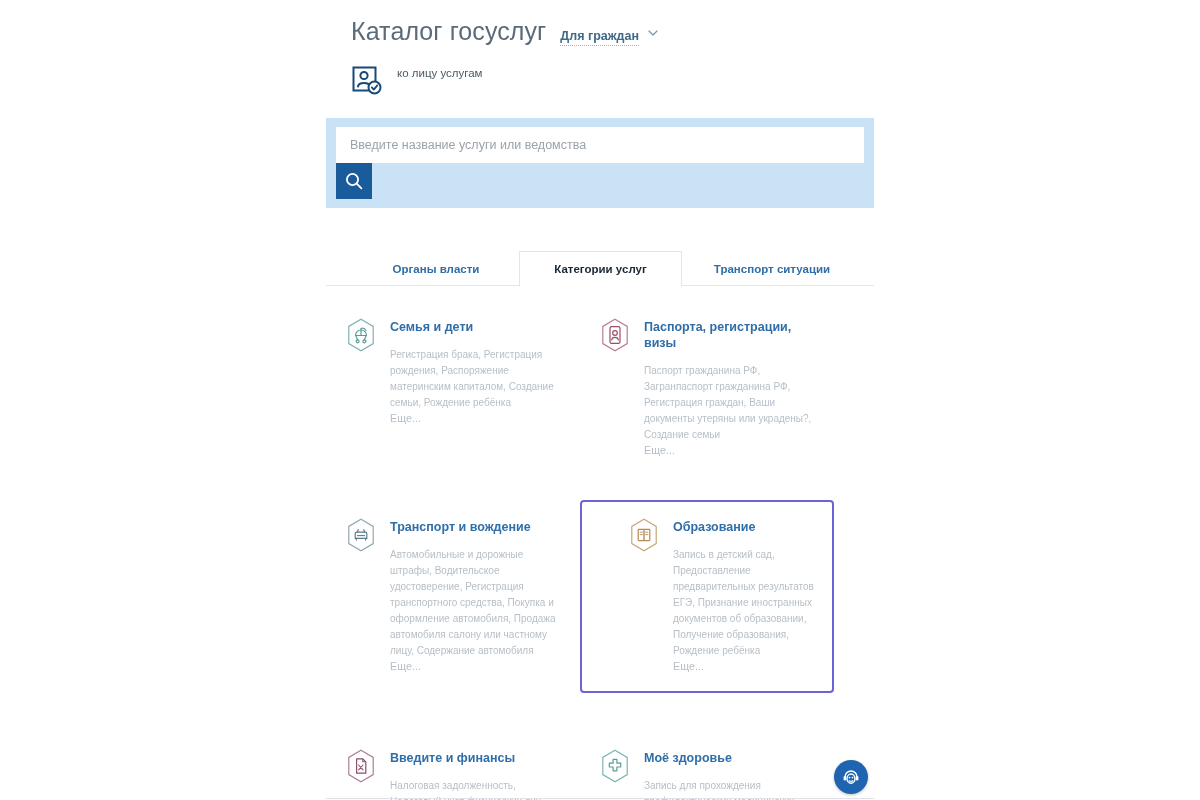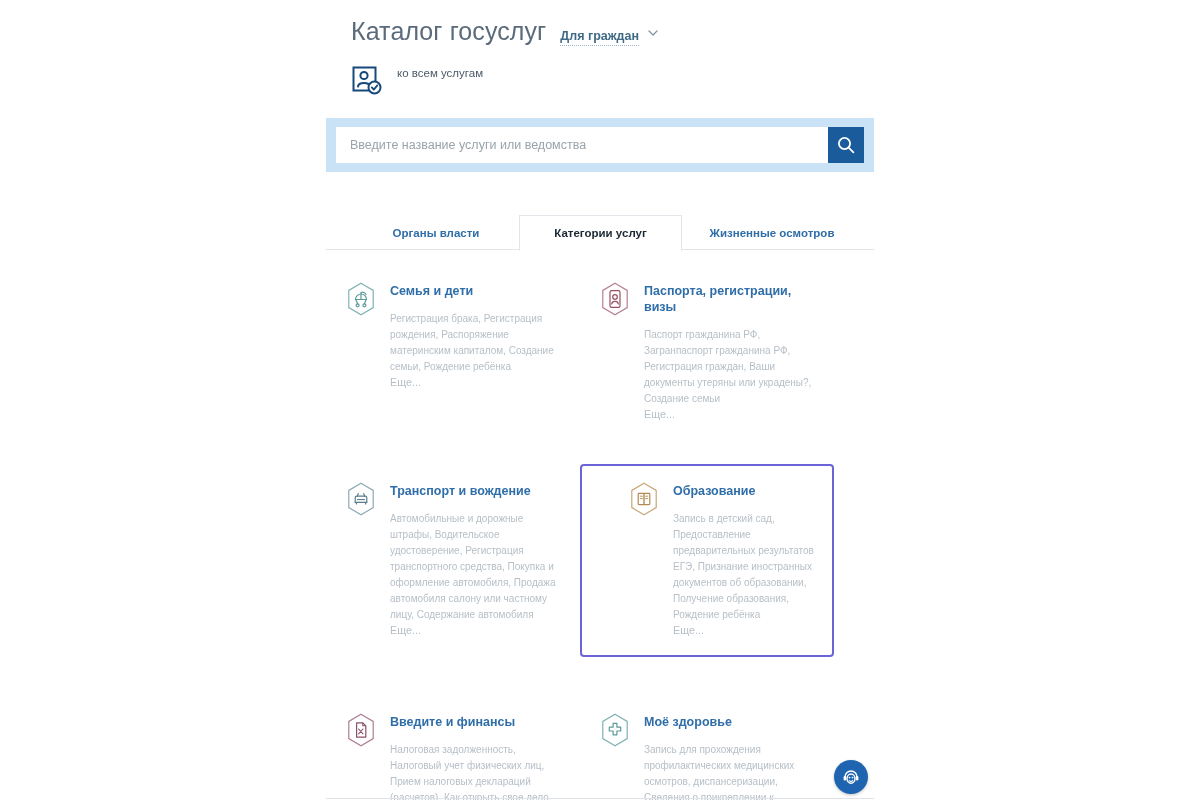--- a/index.html
+++ b/index.html
@@ -92,20 +92,21 @@
   }
   .promo-text .l2 { color: #4a5a68; }
 
   
   .search-wrap {
     margin: 20px 0 0 0;
     background: #c9e2f5;
     padding: 9px 10px;
     display: flex;
     align-items: stretch;
+    flex-direction: column;
   }
   .search-input {
     flex: 1 1 auto;
     height: 36px;
     border: 0;
     outline: none;
     background: #ffffff;
     font-family: "Liberation Sans", "DejaVu Sans", sans-serif;
     font-size: 12.5px;
     color: #404a54;
@@ -273,40 +274,40 @@
       <span class="promo-icon">
         <svg width="33" height="33" viewBox="0 0 33 33">
           <rect x="2.5" y="2.5" width="22" height="23" fill="none" stroke="#17497a" stroke-width="2"></rect>
           <circle cx="13" cy="10.5" r="3.6" fill="none" stroke="#17497a" stroke-width="2"></circle>
           <path d="M7 21.5 C7.6 16.8 18.4 16.8 19 21.5" fill="none" stroke="#17497a" stroke-width="2" stroke-linecap="round"></path>
           <circle cx="23.5" cy="22.5" r="6" fill="#ffffff" stroke="#17497a" stroke-width="2"></circle>
           <path d="M20.8 22.4 L22.8 24.6 L26.3 20.4" fill="none" stroke="#17497a" stroke-width="1.8" stroke-linecap="round" stroke-linejoin="round"></path>
         </svg>
       </span>
       <div class="promo-text">
-        <div class="l2">ко всем услугам</div>
+        <div class="l2">ко лицу услугам</div>
       </div>
     </div>
 
     <div class="search-wrap">
       <input class="search-input" type="text" placeholder="Введите название услуги или ведомства" value="" style="">
       <button class="search-button">
         <svg width="20" height="20" viewBox="0 0 20 20">
           <circle cx="8.5" cy="8.5" r="5.6" fill="none" stroke="#ffffff" stroke-width="1.8"></circle>
           <line x1="12.7" y1="12.7" x2="17.4" y2="17.4" stroke="#ffffff" stroke-width="1.8" stroke-linecap="round"></line>
         </svg>
       </button>
     </div>
 
     <div class="tabs">
       <div class="tabs-underline"></div>
       <div class="tab-list">
         <div class="tab tab-1">Органы власти</div>
         <div class="tab tab-0 active">Категории услуг</div>
-        <div class="tab tab-2">Жизненные осмотров</div>
+        <div class="tab tab-2">Транспорт ситуации</div>
       </div>
     </div>
 
     <div class="cards">
 
       <div class="card-row">
 
         <div class="card">
           <span class="card-icon">
             <svg width="30" height="34" viewBox="0 0 30 34">

